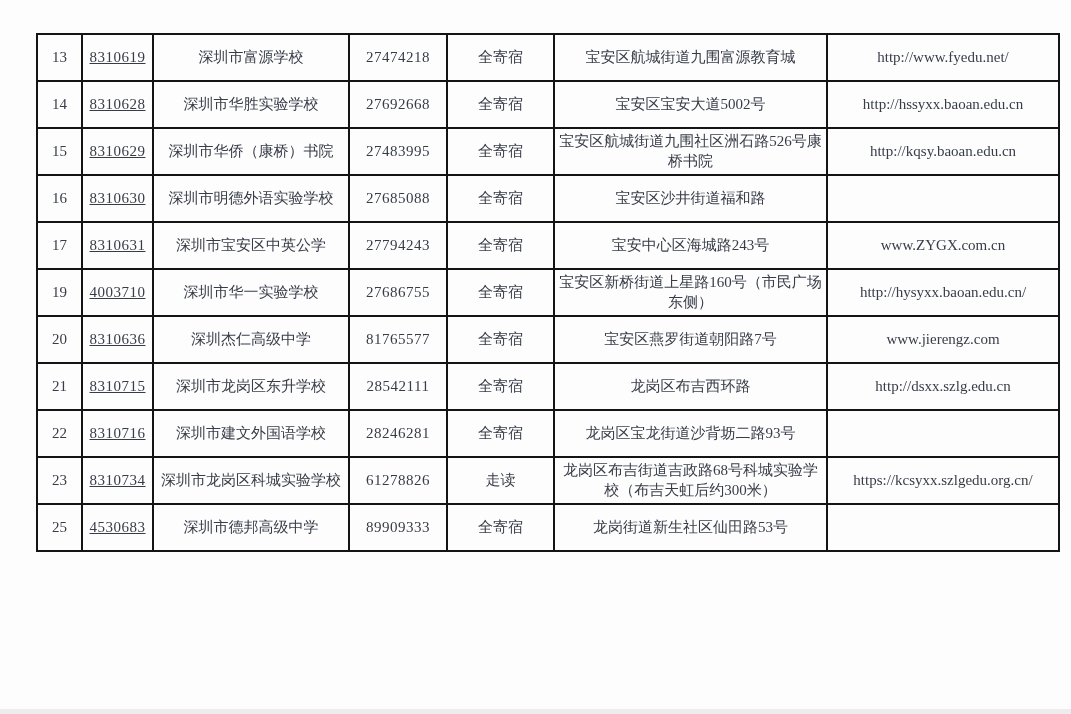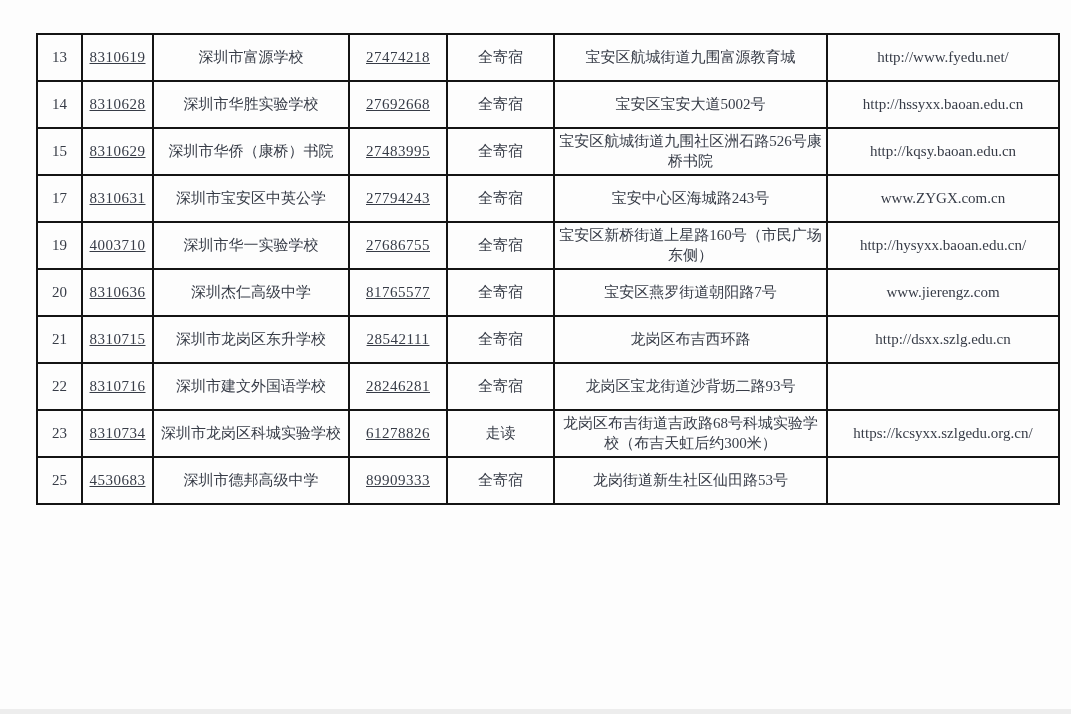--- a/index.html
+++ b/index.html
@@ -31,21 +31,21 @@
     font-size: 15px;
     line-height: 1.3;
     padding: 2px 2px;
     height: 41px;
     overflow: hidden;
     word-break: break-word;
   }
   .col-no      { width: 39px; border-radius: 10px;  }
   .col-code    { width: 65px;  letter-spacing: 0.5px; text-decoration: underline; }
   .col-name    { width: 190px; padding-left: 0; padding-right: 0; }
-  .col-phone   { width: 92px;  letter-spacing: 0.5px; text-decoration: underline; }
+  .col-phone   { width: 92px;  letter-spacing: 0.5px; }
   .col-boarding{ width: 101px; padding-left: 0; padding-right: 0; }
   .col-address { width: 267px; padding-left: 3px; padding-right: 3px; }
   .col-website { width: 226px; font-size: 14.5px; word-break: break-all; padding-left: 3px; padding-right: 3px; }
   .bottom-strip {
     position: absolute;
     left: 0;
     bottom: 0;
     width: 1071px;
     height: 5px;
     background: #ededed;
@@ -76,20 +76,29 @@
           <td class="col-website">http://hssyxx.baoan.edu.cn</td>
         </tr>
         <tr>
           <td class="col-no">15</td>
           <td class="col-code">8310629</td>
           <td class="col-name">深圳市华侨（康桥）书院</td>
           <td class="col-phone">27483995</td>
           <td class="col-boarding">全寄宿</td>
           <td class="col-address">宝安区航城街道九围社区洲石路526号康桥书院</td>
           <td class="col-website">http://kqsy.baoan.edu.cn</td>
+        </tr>
+        <tr>
+          <td class="col-no">16</td>
+          <td class="col-code">8310630</td>
+          <td class="col-name">深圳市明德外语实验学校</td>
+          <td class="col-phone">27685088</td>
+          <td class="col-boarding">全寄宿</td>
+          <td class="col-address">宝安区沙井街道福和路</td>
+          <td class="col-website"></td>
         </tr>
         <tr>
           <td class="col-no">17</td>
           <td class="col-code">8310631</td>
           <td class="col-name">深圳市宝安区中英公学</td>
           <td class="col-phone">27794243</td>
           <td class="col-boarding">全寄宿</td>
           <td class="col-address">宝安中心区海城路243号</td>
           <td class="col-website">www.ZYGX.com.cn</td>
         </tr>

